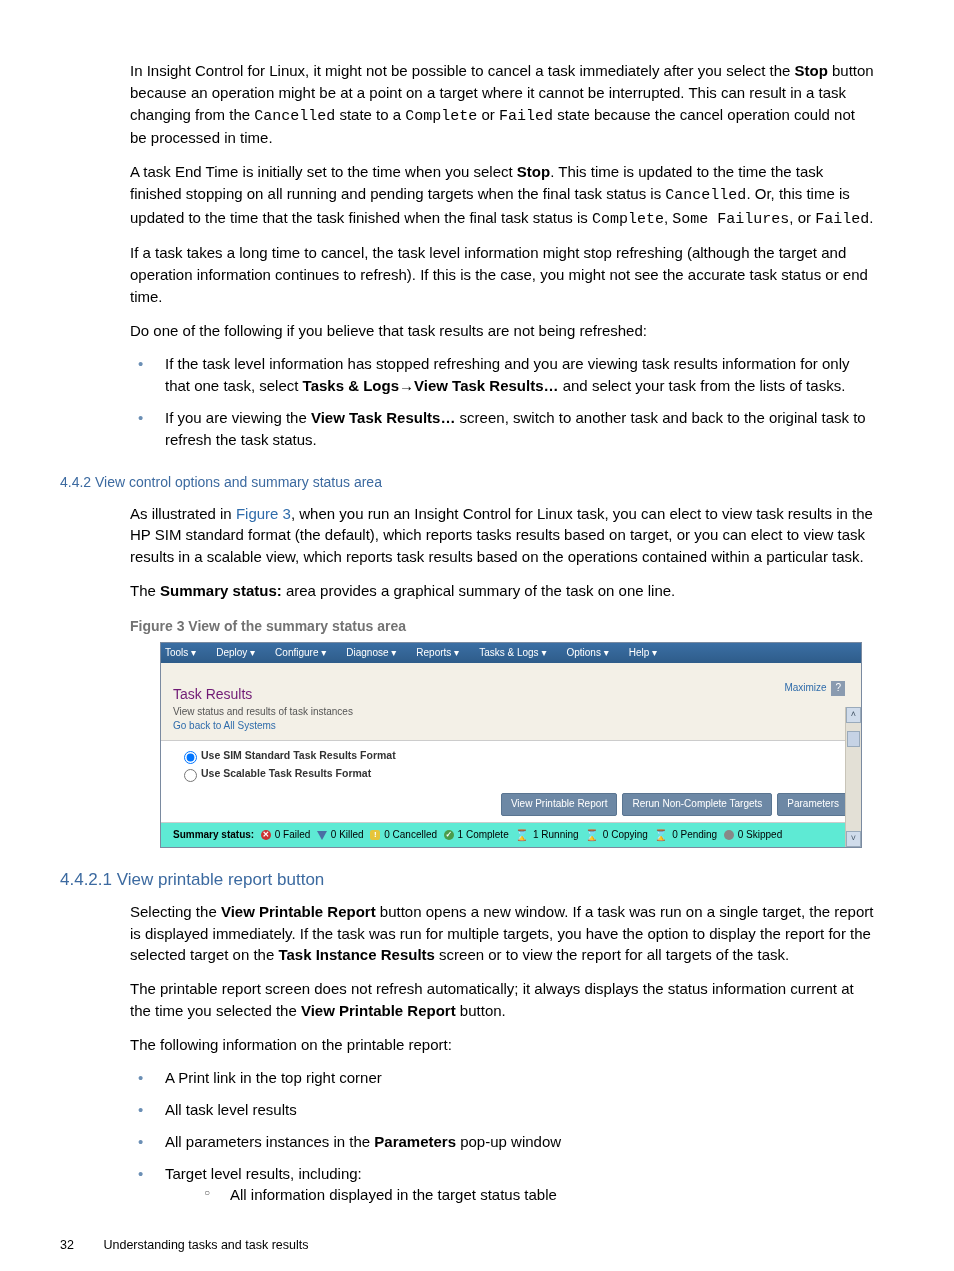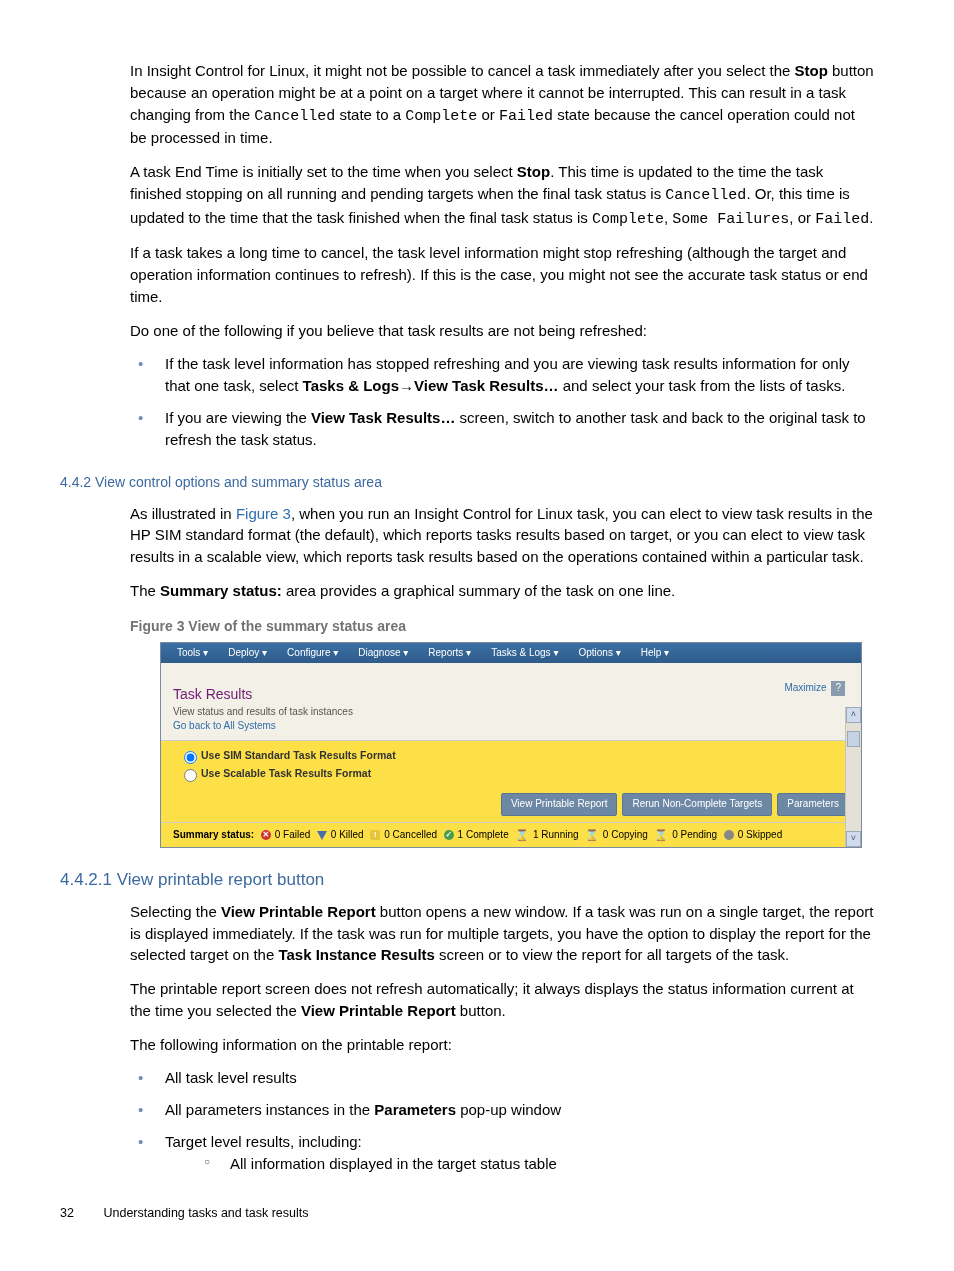--- a/index.html
+++ b/index.html
@@ -24,34 +24,34 @@
   ul.sub > li::before { content: "○"; position: absolute; left: 4px; top: 2px; color: #555; font-size: 10px; }
   h2.section { font-size: 14px; font-weight: normal; color: #3c6aa0; margin: 22px 0 10px 0; }
   h3.subsection { font-size: 17px; font-weight: normal; color: #3c6aa0; margin: 20px 0 8px 0; }
   .fig-caption { font-weight: bold; color: #737373; font-size: 14px; margin: 14px 0 6px 70px; }
   .link { color: #2f6cab; }
   .footer { font-size: 12.5px; margin-top: 30px; }
   .footer-num { display: inline-block; width: 40px; }
 
   
   .screenshot { margin: 0 0 0 100px; width: 700px; border: 1px solid #7a8aa0; font-size: 10px; font-family: Arial, sans-serif; }
-  .ss-menubar { background: linear-gradient(#3b6fa4, #2e5c8a); color: #fff; padding: 3px 16px; display: flex; gap: 20px; }
+  .ss-menubar { background: linear-gradient(#3b6fa4, #2e5c8a); color: #fff; padding: 3px 4px; display: flex; gap: 20px; }
   .ss-menubar span { white-space: nowrap; }
   .ss-body { background: #f3f0e7; padding: 5px 0 0 0; position: relative; }
   .ss-title { font-size: 14px; font-weight: normal; color: #701a75; padding: 0 12px; margin-top: 16px; }
   .ss-subtitle { font-size: 10px; color: #555; padding: 0 12px; }
   .ss-goback { font-size: 10px; color: #2f6cab; padding: 0 12px 6px 12px; }
   .ss-maxbox { position: absolute; right: 16px; top: 18px; font-size: 10px; color: #2f6cab; }
   .ss-maxbox .qmark { display: inline-block; background: #8a9bb0; color: #fff; padding: 0 4px; margin-left: 2px; }
-  .ss-panel { background: #fde047; margin: 0; padding: 7px 12px 6px 12px; border-top: 1px solid #ccc; border-bottom: 1px solid #ccc; position: relative; min-height: 68px; }
+  .ss-panel { background: #ffffff; margin: 0; padding: 7px 12px 6px 12px; border-top: 1px solid #ccc; border-bottom: 1px solid #ccc; position: relative; min-height: 68px; }
   .ss-radio { font-size: 10.5px; font-weight: bold; color: #333; margin-bottom: 2px; margin-left: 6px; }
   .ss-radio input { margin-right: 4px; vertical-align: middle; }
   .ss-buttonrow { position: absolute; right: 12px; bottom: 6px; display: flex; gap: 5px; }
   .ss-btn { background: #6d88a5; color: #fff; font-size: 10px; padding: 3px 9px; border: 1px solid #5a7591; border-radius: 2px; }
-  .ss-summary { background: #fde047; padding: 5px 12px; font-size: 10px; }
+  .ss-summary { background: #5eead4; padding: 5px 12px; font-size: 10px; }
   .ss-summary .lbl { font-weight: bold; }
   .ss-scrollbar { position: absolute; right: 0; top: 44px; bottom: 0; width: 15px; background: #e3e0d6; border-left: 1px solid #c8c4b8; }
   .ss-scroll-btn { height: 14px; background: #d0dceb; border: 1px solid #9ab; margin: 0; text-align: center; font-size: 9px; color: #456; line-height: 12px; }
   .ss-scroll-btn.bottom { position: absolute; bottom: 0; left: 0; right: 0; }
   .ss-scroll-thumb { position: absolute; top: 24px; left: 1px; right: 1px; height: 14px; background: #c6d3e5; border: 1px solid #9ab; }
 
   .status-icon { display: inline-block; width: 10px; height: 10px; border-radius: 50%; vertical-align: middle; margin: 0 1px 0 4px; font-size: 8px; line-height: 10px; text-align: center; color: #fff; font-weight: bold; }
   .ic-red { background: #c33; }
   .ic-dblue { width: 0; height: 0; border-radius: 0; border-left: 5px solid transparent; border-right: 5px solid transparent; border-top: 9px solid #4a6fa4; background: none; }
   .ic-yel { background: #e6c53a; border-radius: 2px; }
@@ -149,20 +149,21 @@
   <span>Selecting the </span><span class="bold">View Printable Report</span><span> button opens a new window. If a task was run on a single target, the report is displayed immediately. If the task was run for multiple targets, you have the option to display the report for the selected target on the </span><span class="bold">Task Instance Results</span><span> screen or to view the report for all targets of the task.</span>
 </p>
 
 <p class="body-text indent">
   <span>The printable report screen does not refresh automatically; it always displays the status information current at the time you selected the </span><span class="bold">View Printable Report</span><span> button.</span>
 </p>
 
 <p class="body-text indent">The following information on the printable report:</p>
 
 <ul class="bullets">
+  <li>A Print link in the top right corner</li>
   <li>All task level results</li>
   <li>
     <span>All parameters instances in the </span><span class="bold">Parameters</span><span> pop-up window</span>
   </li>
   <li>
     <span>Target level results, including:</span>
     <ul class="sub">
       <li>All information displayed in the target status table</li>
     </ul>
   </li>

